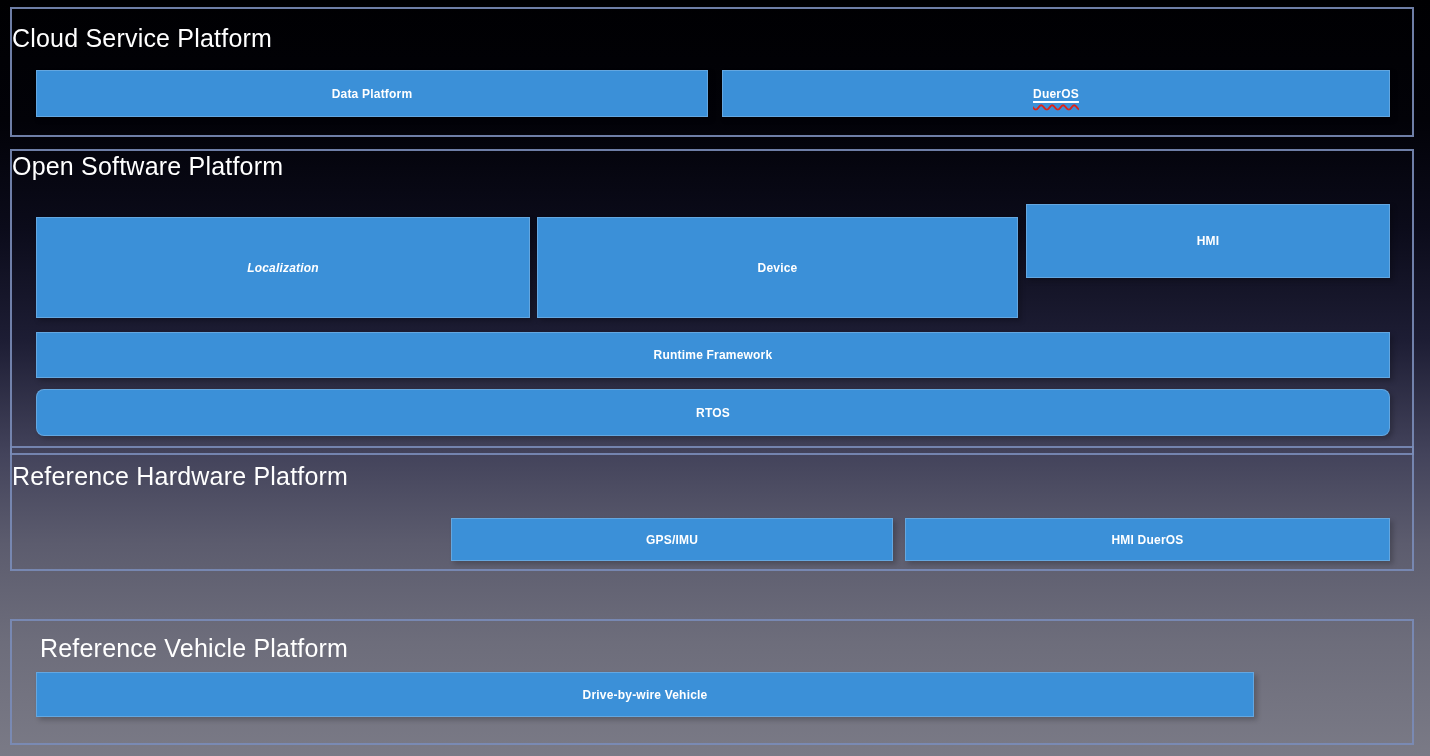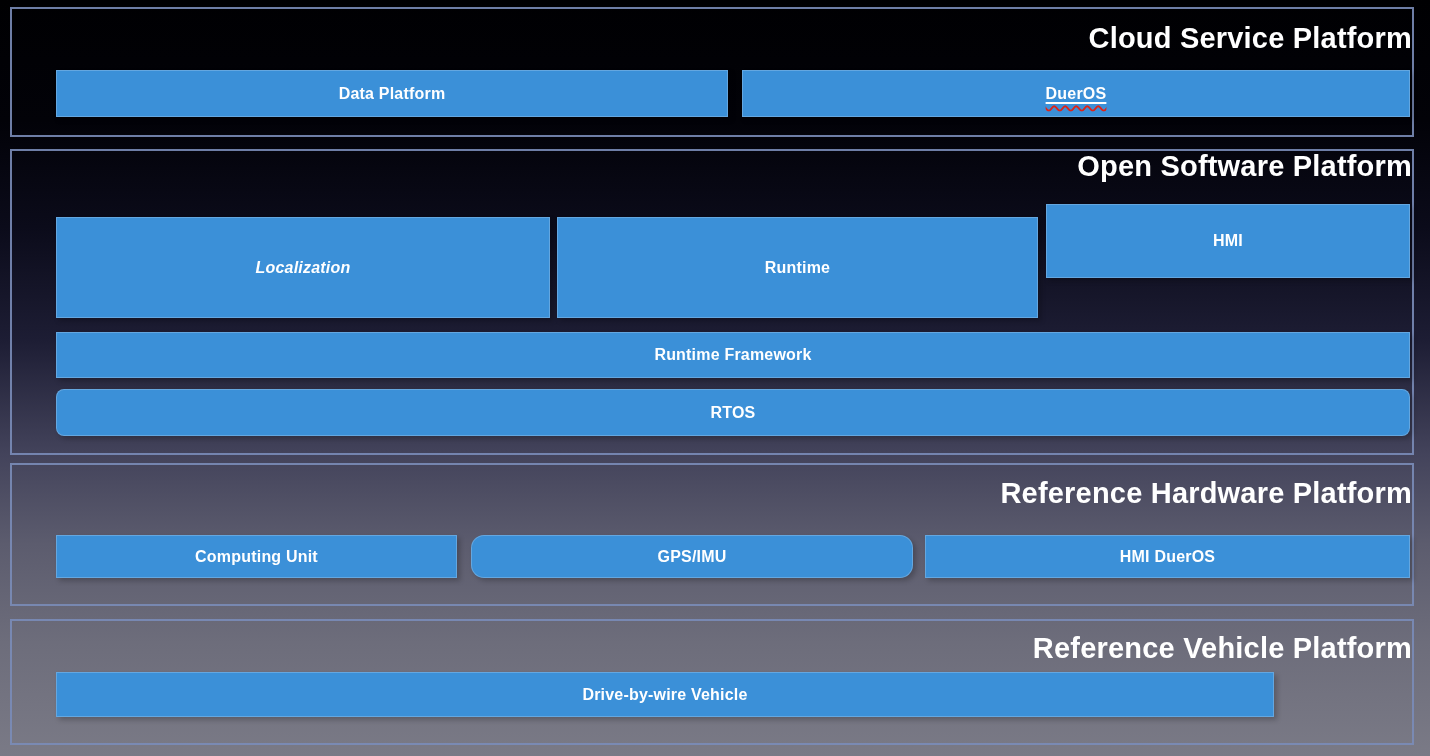--- a/index.html
+++ b/index.html
@@ -27,42 +27,41 @@
   .section {
     position: absolute;
     left: 10px;
     width: 1404px;
     border: 2px solid var(--section-border, rgba(122,140,184,0.9));
     box-sizing: border-box;
     background: transparent;
   }
   .section-title {
     width: 100%;
-    text-align: right;
+    text-align: left;
     color: var(--title-text, #ffffff);
-    font-size: 29px;
-    font-weight: bold;
+    font-size: 25px;
+    font-weight: normal;
     letter-spacing: 0.2px;
     line-height: 30px;
   }
   .block {
     position: absolute;
     background: var(--box-blue, #3B90D8);
     border: 1px solid rgba(150,195,235,0.45);
     box-sizing: border-box;
     box-shadow: 3px 3px 5px rgba(0,0,0,0.22);
     display: flex;
     align-items: center;
     justify-content: center;
     color: var(--label-text, #ffffff);
-    font-size: 16px;
+    font-size: 12px;
     font-weight: bold;
     letter-spacing: 0.2px;
     text-align: center;
-    margin-left: 20px;
   }
   
   #sec-cloud { top: 7px; height: 130px; }
   #sec-cloud .section-title { margin-top: 14px; }
   #blk-data-platform { left: 24px;  top: 61px; width: 672px; height: 47px; }
   #blk-dueros        { left: 710px; top: 61px; width: 668px; height: 47px; }
   
   .squiggle-wrap {
     text-decoration-line: underline;
     text-decoration-style: wavy;
@@ -79,24 +78,24 @@
   }
   
   #sec-software { top: 149px; height: 306px; }
   #sec-software .section-title { }
   #blk-localization { left: 24px;   top: 66px;  width: 494px;  height: 101px; font-style: italic; }
   #blk-control      { left: 525px;  top: 66px;  width: 481px;  height: 101px; }
   #blk-hmi          { left: 1014px; top: 53px;  width: 364px;  height: 74px; }
   #blk-runtime      { left: 24px;   top: 181px; width: 1354px; height: 46px; }
   #blk-rtos         { left: 24px;   top: 238px; width: 1354px; height: 47px; border-radius: 8px; }
   
-  #sec-hardware { top: 463px; height: 143px; padding-left: 40px; }
+  #sec-hardware { top: 446px; height: 125px; }
   #sec-hardware .section-title { margin-top: 13px; }
   #blk-computing-unit { left: 24px;  top: 70px; width: 401px; height: 43px; }
-  #blk-gps-imu        { left: 439px; top: 70px; width: 442px; height: 43px; border-radius: 13px; }
+  #blk-gps-imu        { left: 439px; top: 70px; width: 442px; height: 43px; }
   #blk-hmi-device     { left: 893px; top: 70px; width: 485px; height: 43px; }
   
   #sec-vehicle { top: 619px; height: 126px; padding-left: 28px; }
   #sec-vehicle .section-title { margin-top: 12px; }
   #blk-drive-by-wire { left: 24px; top: 51px; width: 1218px; height: 45px; }
 </style>
 </head>
 <body>
 
 <div class="page">
@@ -110,38 +109,35 @@
       <span class="squiggle-wrap"><span class="white-underline">DuerOS</span></span>
     </div>
   </div>
 
   <div class="section" id="sec-software">
     <div class="section-title">Open Software Platform</div>
     <div class="block" id="blk-localization">
       <span>Localization</span>
     </div>
     <div class="block" id="blk-control">
-      <span>Runtime</span>
+      <span>Device</span>
     </div>
     <div class="block" id="blk-hmi">
       <span>HMI</span>
     </div>
     <div class="block" id="blk-runtime">
       <span>Runtime Framework</span>
     </div>
     <div class="block" id="blk-rtos">
       <span>RTOS</span>
     </div>
   </div>
 
   <div class="section" id="sec-hardware">
     <div class="section-title">Reference Hardware Platform</div>
-    <div class="block" id="blk-computing-unit">
-      <span>Computing Unit</span>
-    </div>
     <div class="block" id="blk-gps-imu">
       <span>GPS/IMU</span>
     </div>
     <div class="block" id="blk-hmi-device">
       <span>HMI DuerOS</span>
     </div>
   </div>
 
   <div class="section" id="sec-vehicle">
     <div class="section-title">Reference Vehicle Platform</div>

